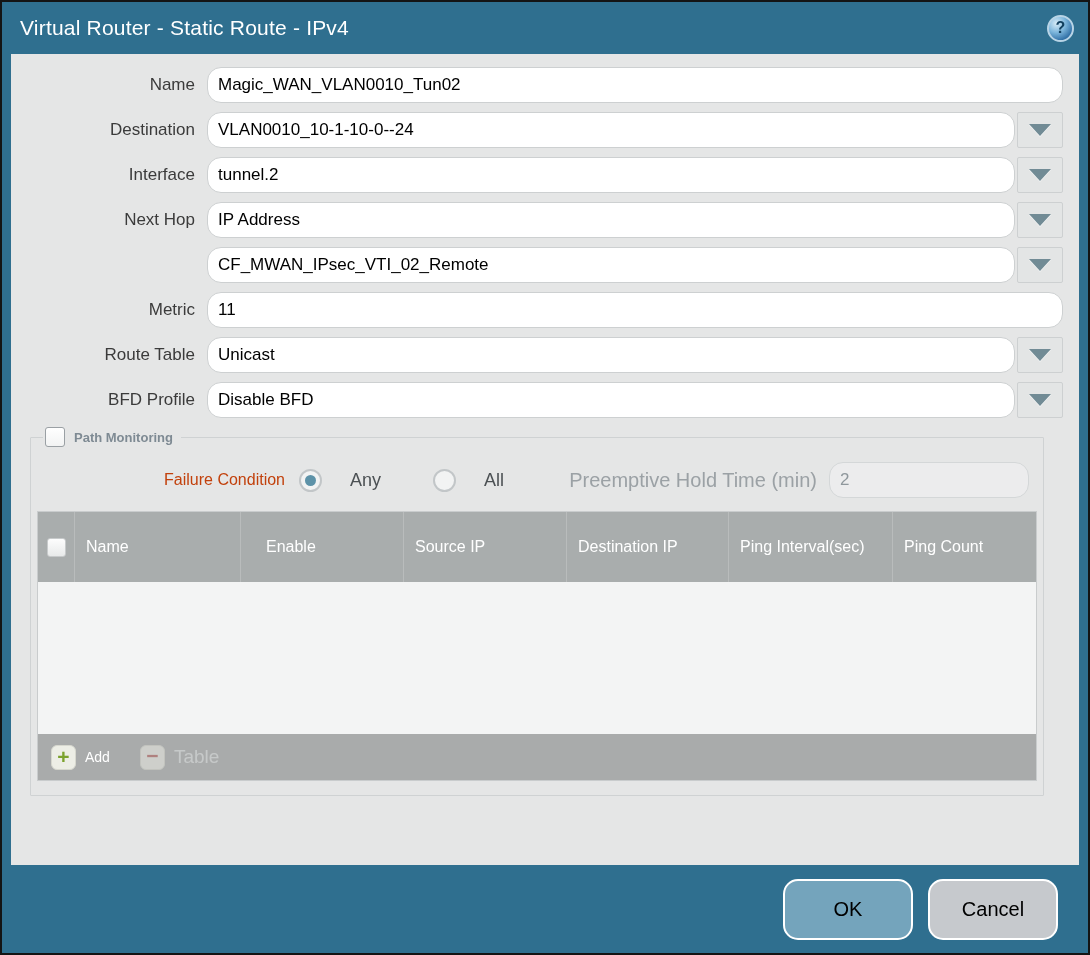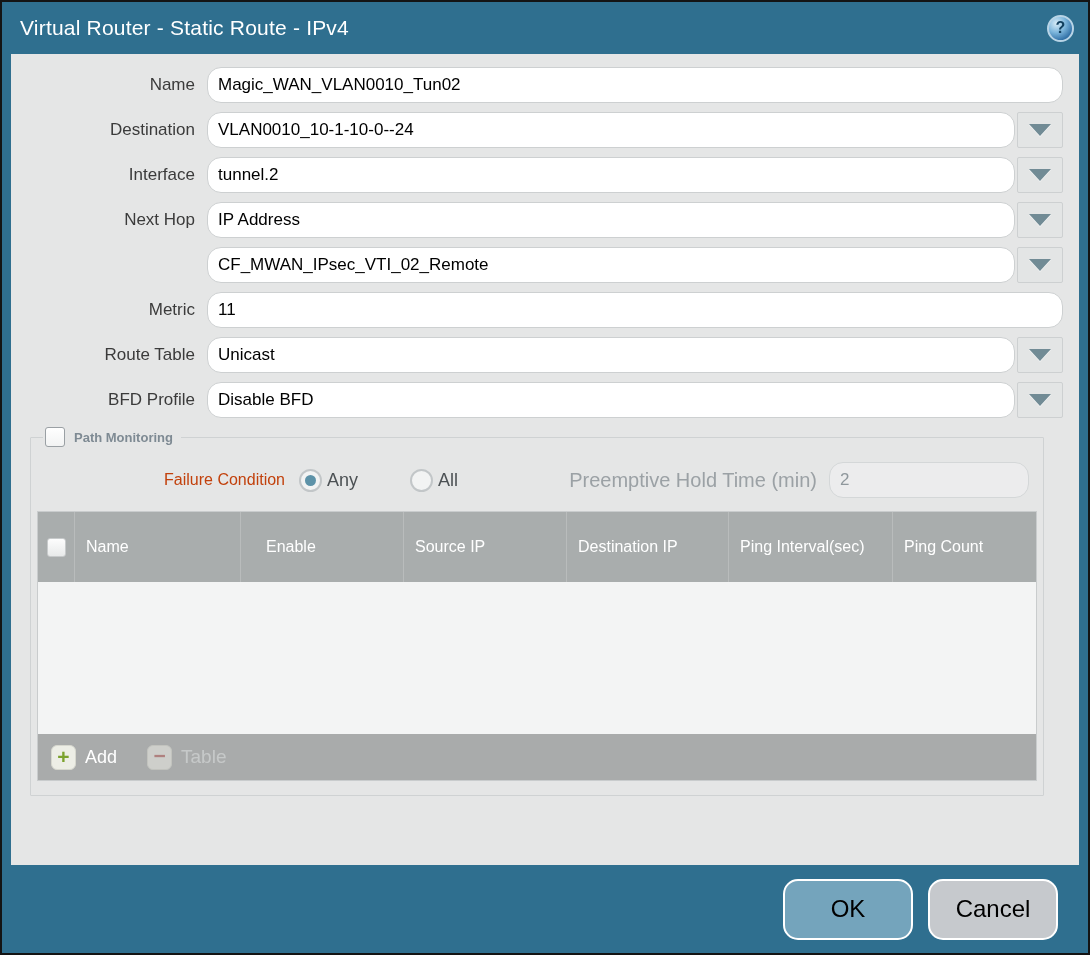--- a/index.html
+++ b/index.html
@@ -70,21 +70,21 @@
     display:flex; align-items:center; gap:9px;
   }
   .checkbox {
     width:20px; height:20px; border:1px solid #9aa0a4; border-radius:3px;
     background:linear-gradient(#ffffff,#f2f3f3); cursor:pointer;
   }
   .pm-title { font-size:13px; font-weight:bold; color:#7e8a93; }
 
   .failure-row { display:flex; align-items:center; height:38px; margin:14px 0 12px 0; }
   .fc-label { width:262px; text-align:right; padding-right:14px; font-size:16px; color:#c2410c; }
-  .radio-opt { display:flex; align-items:center; gap:5px; margin-right:52px; cursor:pointer; }
+  .radio-opt { display:flex; align-items:center; gap:28px; margin-right:52px; cursor:pointer; }
   .radio {
     width:23px; height:23px; border-radius:50%;
     border:2px solid #c2c6c8; background:#f2f3f3;
     display:flex; align-items:center; justify-content:center;
   }
   .radio.selected::after {
     content:""; width:11px; height:11px; border-radius:50%; background:#5d92a8; display:block;
   }
   .radio-label { font-size:18px; color:#4c5154; }
   .pht-label { margin-left:auto; font-size:20px; color:#9ba1a5; padding-right:12px;text-align:center; }
@@ -115,33 +115,33 @@
   }
   .tbl-btn { display:flex; align-items:center; gap:9px; cursor:pointer; }
   .icon-badge {
     width:25px; height:25px; border-radius:6px; background:#edeee6;
     border:1px solid #d7d8cf;
     display:flex; align-items:center; justify-content:center;
     font-size:21px; font-weight:bold; line-height:1;
   }
   .plus-glyph { color:#7ca22e; margin-top:-2px; }
   .minus-glyph { color:#b5605c; margin-top:-3px; }
-  .tbl-btn.add .tbl-btn-label { color:#ffffff; font-size:18px; }
+  .tbl-btn.add .tbl-btn-label { color:#ffffff; font-size:14px; }
   .tbl-btn.delete { opacity:.55; cursor:default; }
   .tbl-btn.delete .tbl-btn-label { color:#dfe2e2; font-size:19px; }
 
   
   .footer {
     height:88px; flex:0 0 88px;
     display:flex; align-items:center; justify-content:flex-end;
     gap:15px; padding-right:30px;
   }
   .btn {
     width:130px; height:61px; border:2px solid #ffffff; border-radius:15px;
-    font-size:24px; color:#000000; font-family:"Liberation Sans","DejaVu Sans",sans-serif;
+    font-size:20px; color:#000000; font-family:"Liberation Sans","DejaVu Sans",sans-serif;
     display:flex; align-items:center; justify-content:center; cursor:pointer;
   }
   .btn-ok { background:#74a4bc; }
   .btn-cancel { background:#c6c9cd; }
 </style>
 </head>
 <body>
 
 <div class="window">
 

